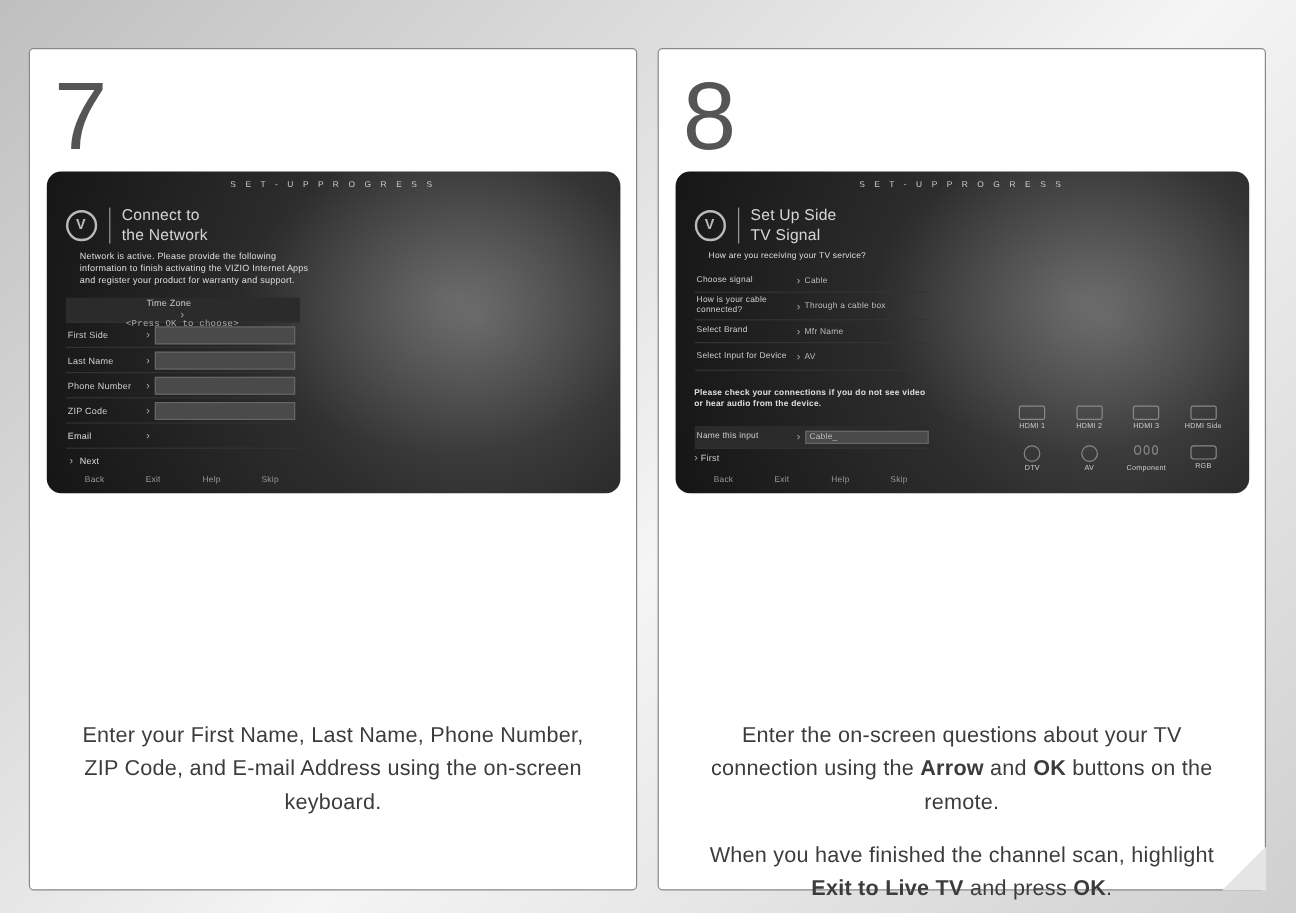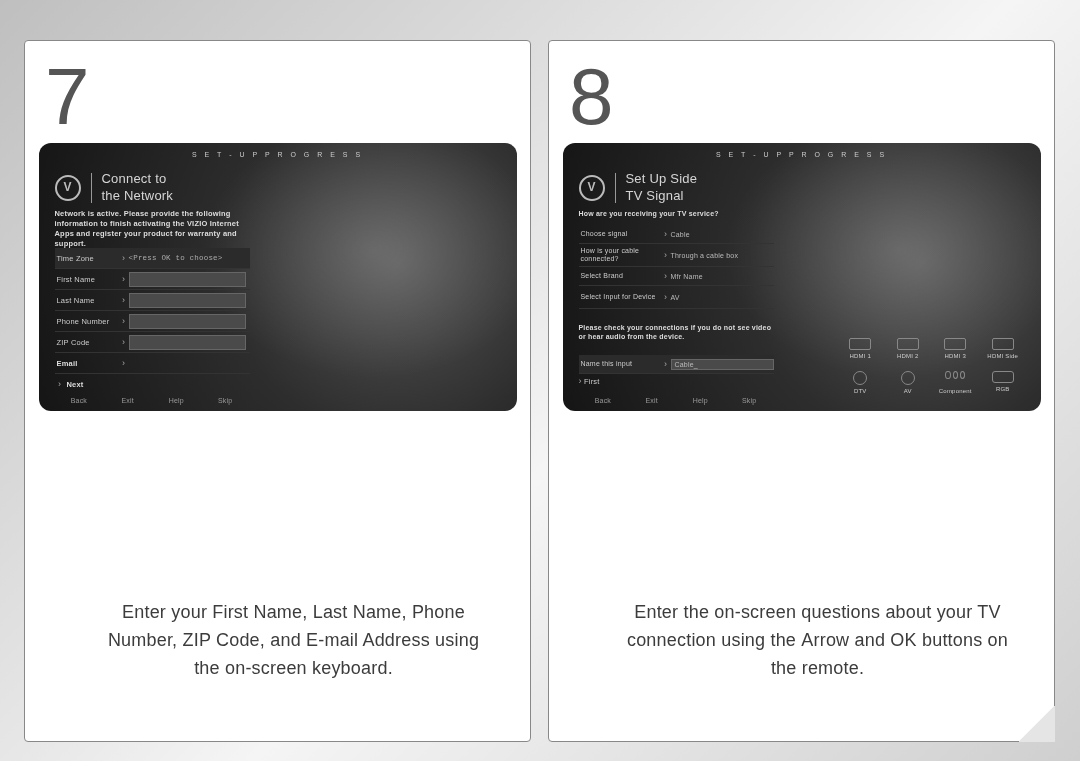--- a/index.html
+++ b/index.html
@@ -7,47 +7,47 @@
   .panel{position:absolute;top:40px;width:505px;height:700px;border:1px solid #888;background:#fff;border-radius:4px;}
   .panel-left{left:24px;}
   .panel-right{left:548px;}
   .step-num{font-family:Arial,sans-serif;font-weight:300;font-size:80px;color:#555;margin:10px 0 0 20px;letter-spacing:-2px;}
   .shot{position:relative;margin:0 auto;width:478px;height:268px;border-radius:12px;overflow:hidden;background:radial-gradient(circle at 75% 45%,#555 0%,#2d2d2d 45%,#151515 100%);}
   .shot:before{content:"";position:absolute;inset:0;background:radial-gradient(ellipse 60% 80% at 70% 40%,rgba(255,255,255,.15),transparent 60%);}
   .progress-bar{position:absolute;top:8px;left:50%;transform:translateX(-50%);font-size:7px;letter-spacing:3px;color:#ccc;}
   .logo{width:22px;height:22px;border:2px solid #bbb;border-radius:50%;display:inline-flex;align-items:center;justify-content:center;color:#bbb;font-size:12px;font-weight:bold;}
   .title-row{position:absolute;top:28px;left:16px;display:flex;align-items:center;gap:8px;color:#d5d5d5;font-size:13px;line-height:1.3;}
   .vline{border-left:1px solid #999;height:30px;margin:0 2px;}
-  .desc{position:absolute;top:66px;left:16px;width:195px;color:#ddd;font-size:7.5px;line-height:1.35;font-weight:bold;}
+  .desc{position:absolute;top:66px;left:28px;width:195px;color:#ddd;font-size:7.5px;line-height:1.35;font-weight:normal;}
   .form-area{position:absolute;top:105px;left:16px;width:195px;}
   .form-row{display:flex;align-items:center;height:20px;border-bottom:1px solid #333;}
-  .form-row.highlight{background:#2b2b2b;}
+  .form-row.highlight{background:#2b2b2b;flex-direction:column;}
   .form-label{width:62px;color:#ccc;font-size:7.5px;padding-left:2px;}
   .arrow{color:#aaa;font-size:9px;width:10px;text-align:center;}
   .form-val{flex:1;height:13px;background:#4a4a4a;border:1px solid #666;margin-right:4px;}
   .form-val-text{flex:1;color:#aaa;font-size:7.5px;font-family:Liberation Mono, monospace;}
-  .form-row.linkrow .form-label{color:#ddd;font-weight:bold;}
+  .form-row.linkrow .form-label{color:#ddd;}
   .bottom-bar{position:absolute;bottom:4px;left:16px;width:195px;display:flex;height:14px;align-items:center;}
   .bottom-btn{flex:1;text-align:center;color:#999;font-size:7px;}
   
   .qrow{display:flex;align-items:center;height:18px;border-bottom:1px solid #333;}
   .qlabel{width:80px;color:#ccc;font-size:7px;padding-left:2px;line-height:1.1;}
   .qval{flex:1;color:#bbb;font-size:7px;}
   .note{position:absolute;top:180px;left:16px;width:195px;color:#ddd;font-size:7px;font-weight:bold;line-height:1.3;}
   .name-input{position:absolute;top:212px;left:16px;width:195px;}
   .save-row{position:absolute;top:233px;left:16px;color:#ccc;font-size:7.5px;}
   
   .ports{position:absolute;top:195px;right:14px;width:190px;display:grid;grid-template-columns:repeat(4,1fr);row-gap:12px;font-size:6px;color:#ccc;text-align:center;}
   .port-ic{width:20px;height:10px;margin:0 auto 3px;border:1px solid #888;border-radius:2px;}
   .port-ic.circle{width:12px;height:12px;border-radius:50%;}
   .port-ic.tri{display:flex;gap:2px;justify-content:center;border:none;height:14px;}
   .port-ic.tri span{width:6px;height:6px;border:1px solid #888;border-radius:50%;}
   
-  .inst{position:absolute;top:558px;left:40px;right:40px;text-align:center;color:#3c3c3c;font-size:18px;line-height:1.55;font-weight:300;margin-left:32px;}
-  .inst b{font-weight:400;}
+  .inst{position:absolute;top:558px;left:40px;right:40px;text-align:center;color:#3c3c3c;font-size:18px;line-height:1.55;font-weight:300;}
+  .inst b{font-weight:700;}
   .cornercut{position:absolute;right:-1px;bottom:-1px;width:36px;height:36px;background:linear-gradient(135deg,transparent 48%,#e5e5e5 50%);}
 </style>
 </head>
 <body>
 
 <div class="panel panel-left">
   <div class="step-num">7</div>
 
   <div class="shot">
     <div class="progress-bar">S E T - U P   P R O G R E S S</div>
@@ -61,21 +61,21 @@
     </div>
     <div class="desc">Network is active. Please provide the following information to finish activating the VIZIO Internet Apps and register your product for warranty and support.</div>
 
     <div class="form-area">
       <div class="form-row highlight">
         <span class="form-label">Time Zone</span>
         <span class="arrow">›</span>
         <span class="form-val-text">&lt;Press OK to choose&gt;</span>
       </div>
       <div class="form-row">
-        <span class="form-label">First Name</span>
+        <span class="form-label">First Side</span>
         <span class="arrow">›</span>
         <span class="form-val"></span>
       </div>
       <div class="form-row">
         <span class="form-label">Last Name</span>
         <span class="arrow">›</span>
         <span class="form-val"></span>
       </div>
       <div class="form-row">
         <span class="form-label">Phone Number</span>
@@ -183,16 +183,19 @@
             <span></span>
           </div><span>Component</span></div>
       <div><div class="port-ic" style="border-radius:3px;"></div><span>RGB</span></div>
     </div>
   </div>
 
   <div class="inst">
     <div>
       <span>Enter the on-screen questions about your TV connection using the </span><b>Arrow</b><span> and </span><b>OK</b><span> buttons on the remote.</span>
     </div>
+    <div style="margin-top:16px;">
+      <span>When you have finished the channel scan, highlight </span><b>Exit to Live TV</b><span> and press </span><b>OK</b><span>.</span>
+    </div>
 
   </div>
   <div class="cornercut"></div>
 </div>
 
 </body></html>

